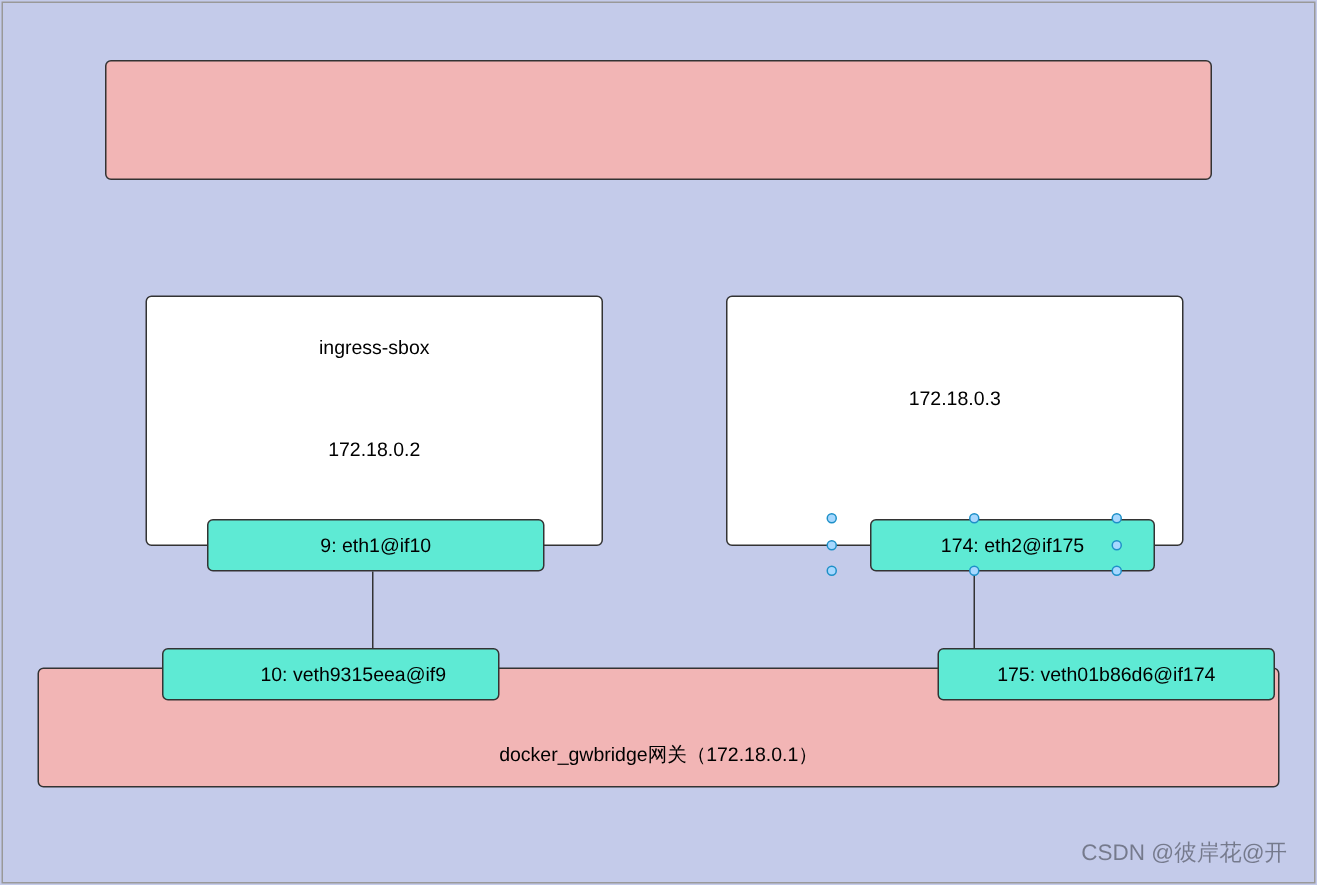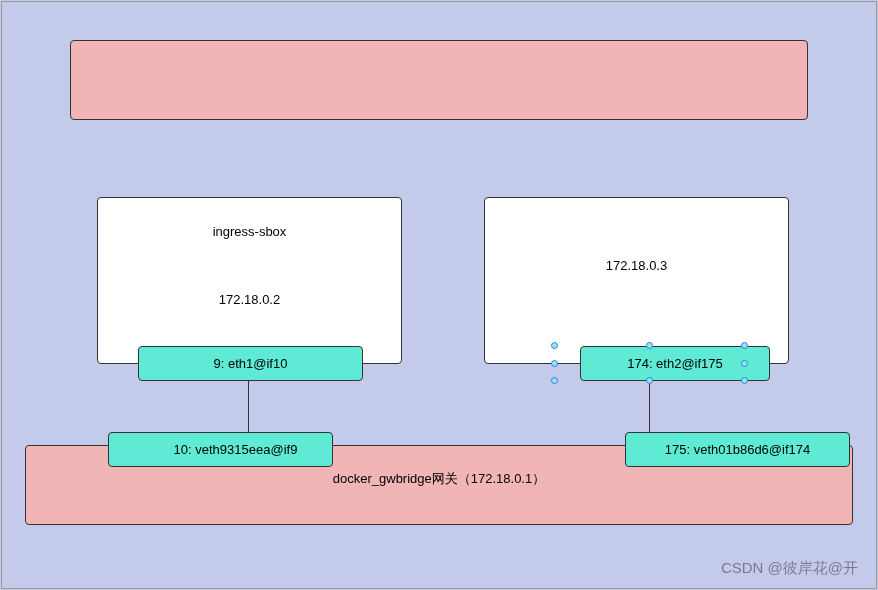--- a/index.html
+++ b/index.html
@@ -58,21 +58,21 @@
     #gb-veth1 { left: 108px; top: 432px; width: 225px; padding-left: 30px; }
     #gb-veth2 { left: 579px; top: 432px; width: 225px; margin-left: 46px; }
     .gwbridge {
       position: absolute;
       left: 25px; top: 445px;
       width: 828px; height: 80px;
       background: #f2b5b5;
       border: 1px solid #333;
       border-radius: 4px;
       display: flex;
-      align-items: center;
+      align-items: flex-end;
       justify-content: center;
       padding-bottom: 12px;
     }
     .line-vert {
       position: absolute;
       width: 1px;
       background: #333;
     }
     #line-left { left: 248px; top: 381px; height: 51px; }
     #line-right { left: 649px; top: 381px; height: 51px; }

